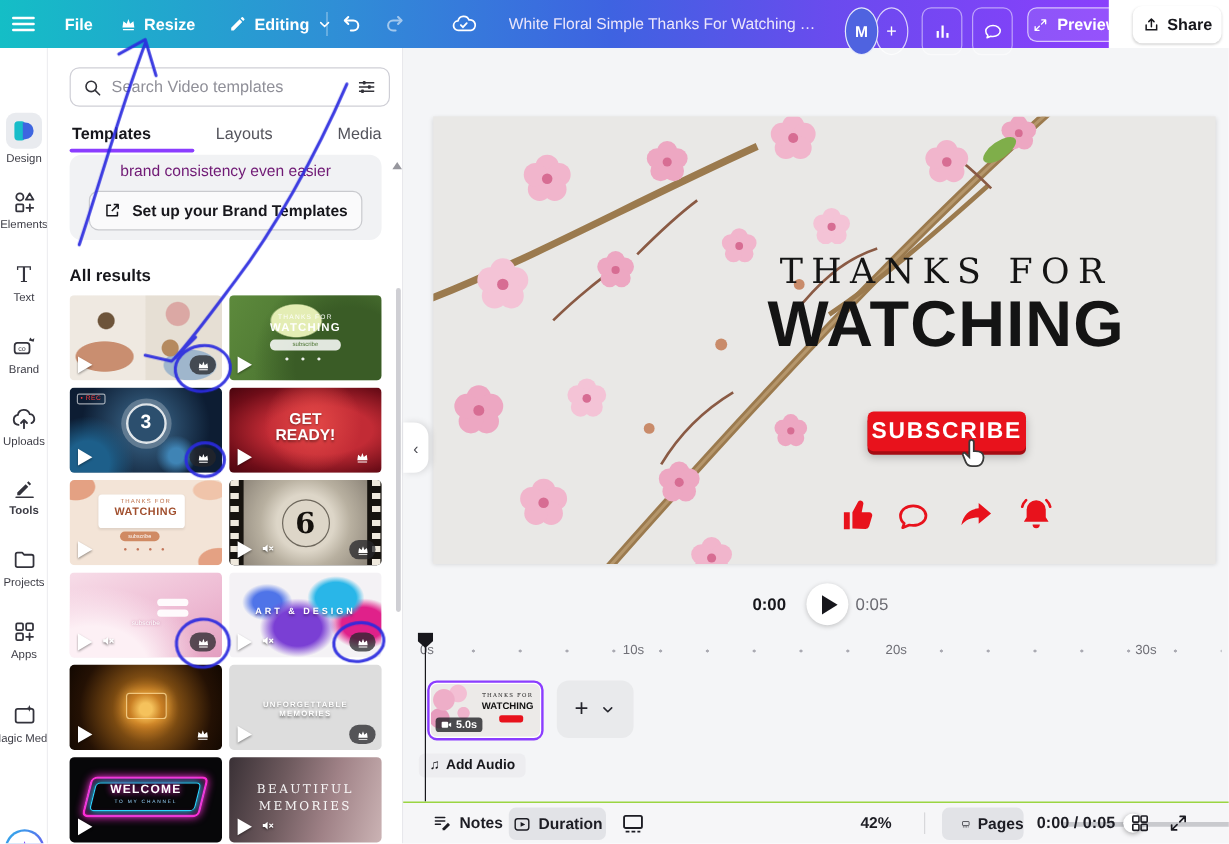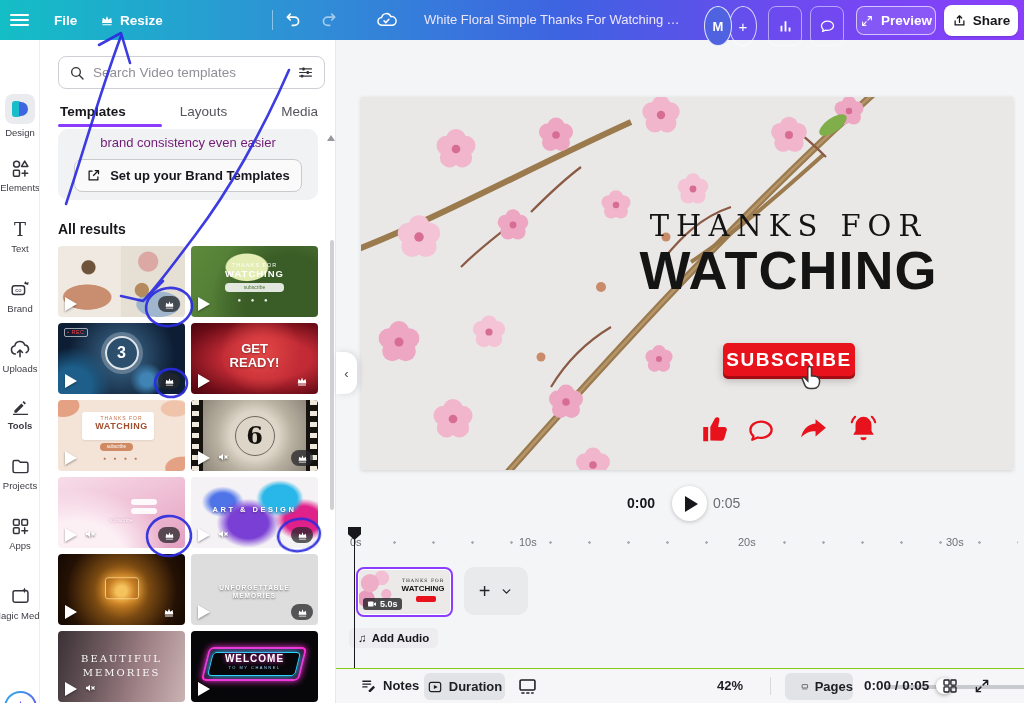--- a/index.html
+++ b/index.html
@@ -1,20 +1,20 @@
 <!DOCTYPE html>
 <html><head>
 <meta charset="utf-8">
 <style>
   * { margin:0; padding:0; box-sizing:border-box; }
   html,body { width:1024px; height:703px; overflow:hidden; background:#fff;
     font-family:"Liberation Sans", sans-serif; position:relative; }
 
   
-  #topbar { position:absolute; left:0; top:0; width:1024px; height:40px;
+  #topbar { position:absolute; left:0; top:0; width:924px; height:40px;
     background:linear-gradient(90deg,#14bec6 0%,#2f8fd6 30%,#3e63e1 55%,#6a4bee 75%,#8a3ffc 100%);
     color:#fff; z-index:20; }
   #topbar .tb { position:absolute; top:0; height:40px; display:flex; align-items:center; }
   .tb-label { font-size:13.5px; font-weight:700; color:#fff; }
   .hamburger span { display:block; width:19px; height:2.4px; background:#fff; border-radius:2px; margin:2.5px 0; }
   .tb-btn { display:flex; align-items:center; gap:6px; cursor:pointer; }
   .tb-divider { width:1px; height:20px; background:rgba(255,255,255,.45); }
   .icbtn { border:1px solid rgba(255,255,255,.5); border-radius:8px; width:34px; height:28px;
     display:flex; align-items:center; justify-content:center; }
   .circlebtn { width:28px; height:28px; border-radius:50%; display:flex; align-items:center; justify-content:center; }
@@ -354,20 +354,29 @@
     </div>
   <div class="tb" style="left:54px;">
       <span class="tb-label">File</span>
     </div>
   <div class="tb tb-btn" style="left:100px;">
     <svg class="ic" width="14" height="14">
         <use href="#i-crown"></use>
       </svg>
     <span class="tb-label">Resize</span>
   </div>
+  <div class="tb tb-btn" style="left:190px;">
+    <svg class="ic" width="16" height="16">
+        <use href="#i-pencil"></use>
+      </svg>
+    <span class="tb-label">Editing</span>
+    <svg class="ic" width="13" height="13">
+        <use href="#i-chev"></use>
+      </svg>
+  </div>
   <div class="tb" style="left:272px;">
       <span class="tb-divider"></span>
     </div>
   <div class="tb" style="left:284px;">
       <svg class="ic" width="20" height="20">
         <use href="#i-undo"></use>
       </svg>
     </div>
   <div class="tb" style="left:318px; opacity:.55;">
       <svg class="ic" width="20" height="20">
@@ -618,34 +627,34 @@
       <span class="tc" style="top:30px; font-size:6.5px; font-weight:700; letter-spacing:1px; text-shadow:0 1px 2px rgba(0,0,0,.5);">UNFORGETTABLE</span>
       <span class="tc" style="top:38px; font-size:6.5px; font-weight:700; letter-spacing:1px; text-shadow:0 1px 2px rgba(0,0,0,.5);">MEMORIES</span>
       <span class="play"></span>
       <span class="crown-badge">
           <svg class="ic" width="11" height="11">
             <use href="#i-crown"></use>
           </svg>
         </span>
     </div>
 
-    <div class="thumb t-beaut">
-      <span class="tc" style="top:22px; font-family:'DejaVu Serif',serif; font-size:10px; letter-spacing:2px; opacity:.95;">BEAUTIFUL</span>
-      <span class="tc" style="top:36px; font-family:'DejaVu Serif',serif; font-size:10px; letter-spacing:2px; opacity:.95;">MEMORIES</span>
-      <span class="play"></span>
-      <svg class="mute ic">
-          <use href="#i-mute"></use>
-        </svg>
-    </div>
-
     <div class="thumb t-welc">
       <span class="neon"></span>
       <span class="tc" style="top:22px; font-size:10px; font-weight:800; letter-spacing:1px; text-shadow:0 0 5px #ff2bd6;">WELCOME</span>
       <span class="tc" style="top:34px; font-size:4px; letter-spacing:1.5px; color:#9ad7ff;">TO MY CHANNEL</span>
       <span class="play"></span>
+    </div>
+
+    <div class="thumb t-beaut">
+      <span class="tc" style="top:22px; font-family:'DejaVu Serif',serif; font-size:10px; letter-spacing:2px; opacity:.95;">BEAUTIFUL</span>
+      <span class="tc" style="top:36px; font-family:'DejaVu Serif',serif; font-size:10px; letter-spacing:2px; opacity:.95;">MEMORIES</span>
+      <span class="play"></span>
+      <svg class="mute ic">
+          <use href="#i-mute"></use>
+        </svg>
     </div>
   </div>
 </div>
 
 <div id="editor"></div>
 <div id="collapse-btn">
     <span>‹</span>
   </div>
 
 <div id="canvas">

